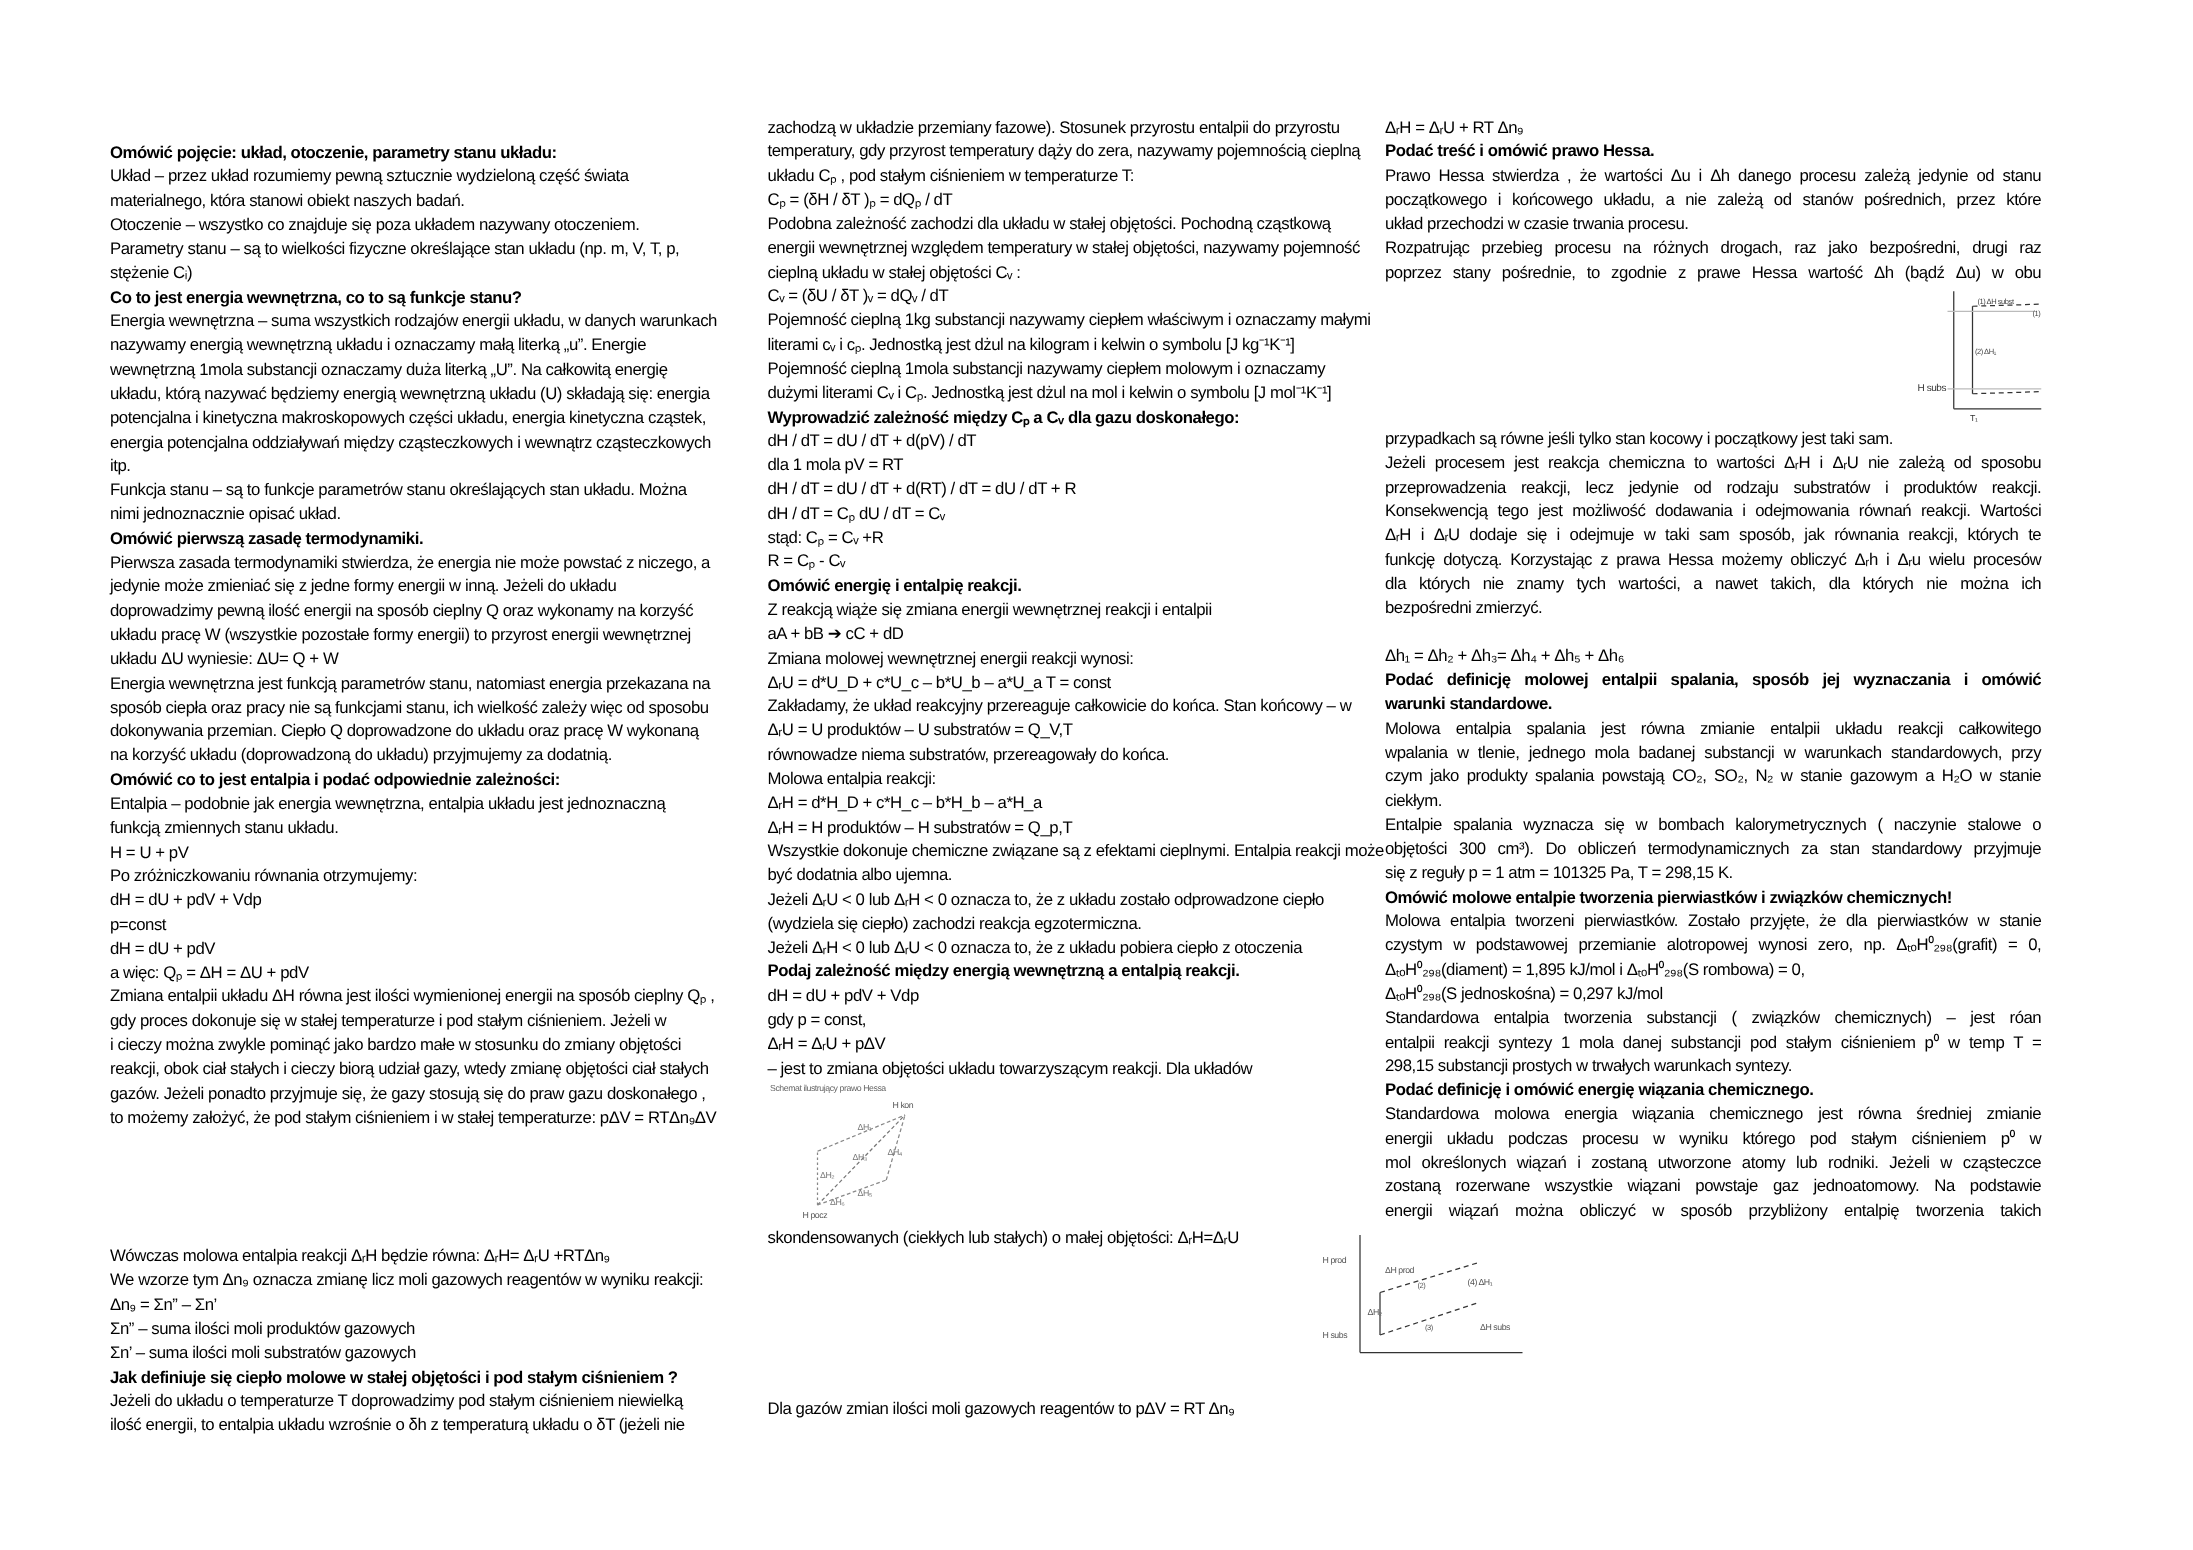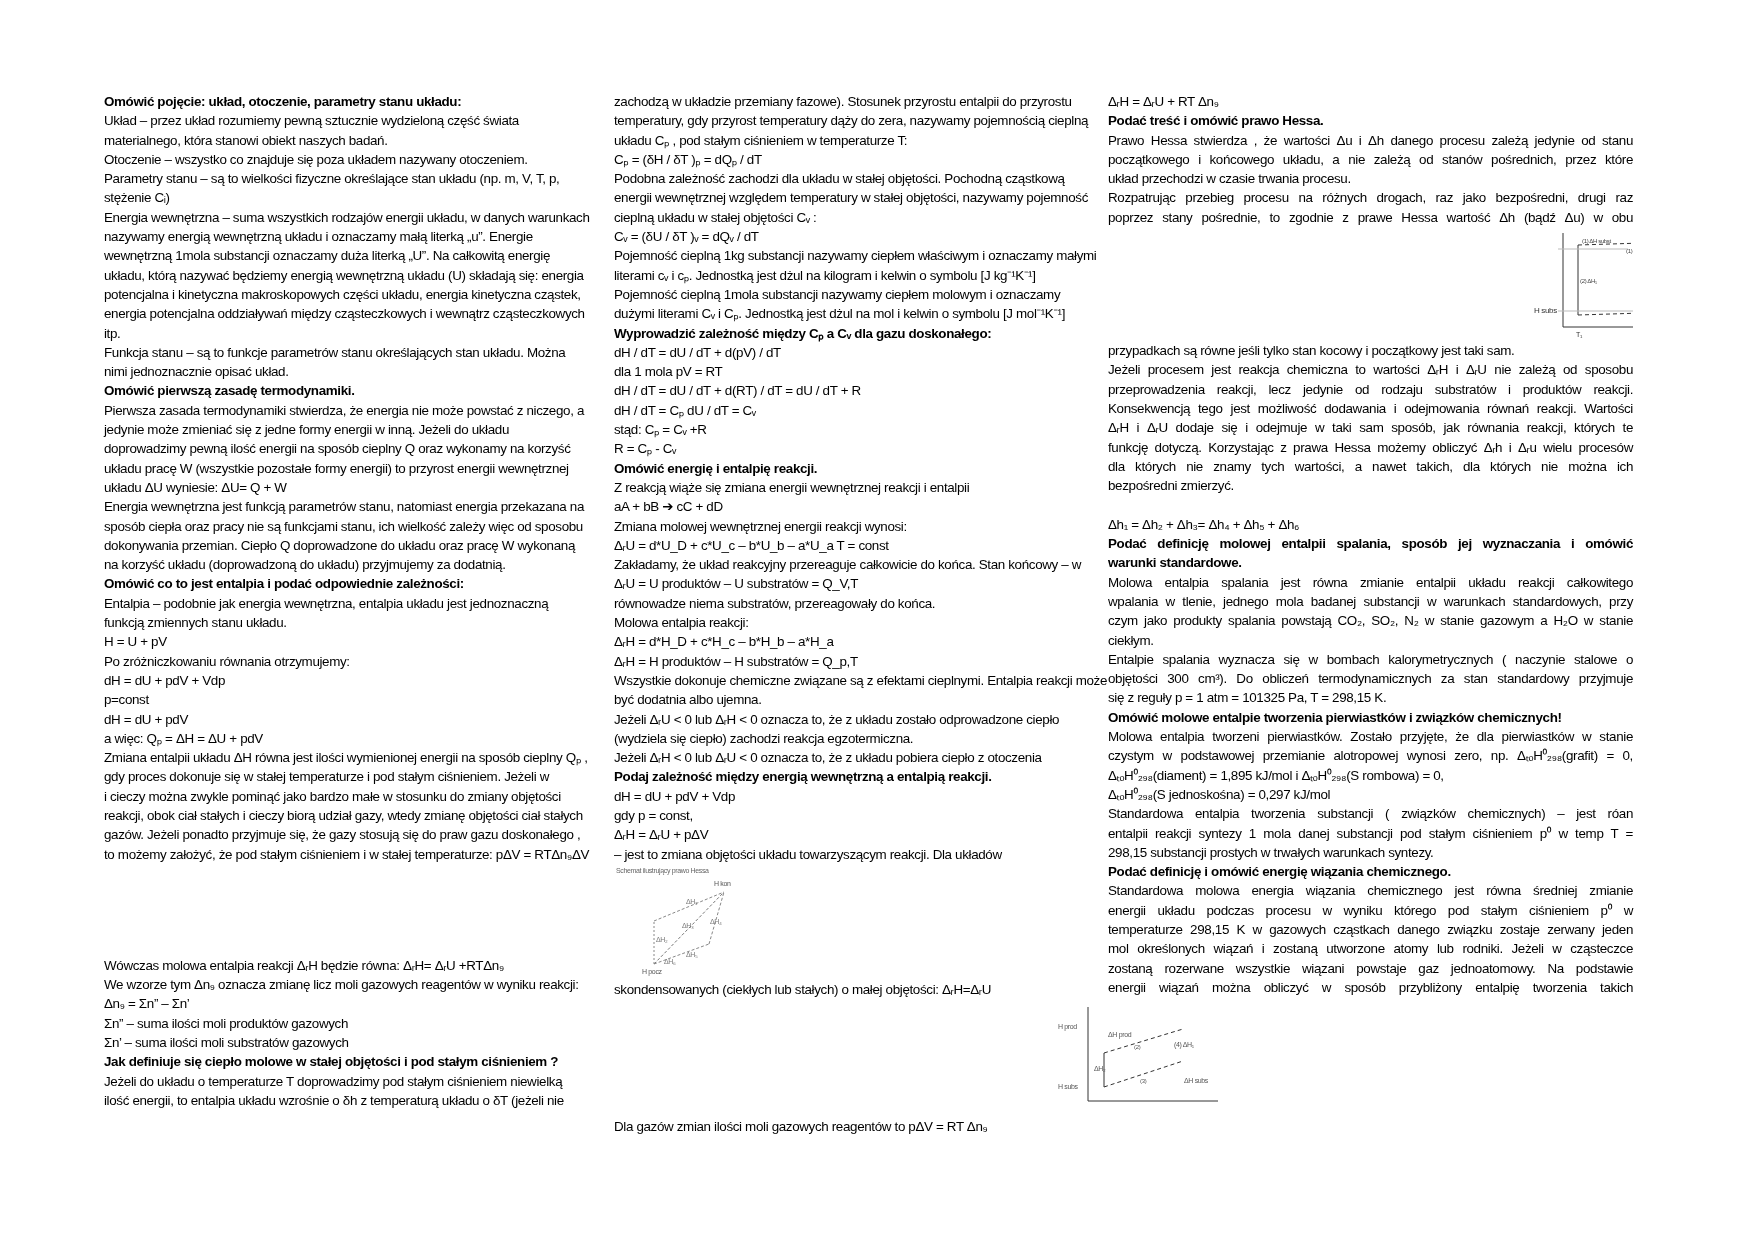--- a/index.html
+++ b/index.html
@@ -1,37 +1,38 @@
 <!DOCTYPE html>
 <html><head>
 <meta charset="utf-8">
 <style>
   html, body { margin:0; padding:0; background:#ffffff; }
   body { width:1754px; height:1240px; position:relative; overflow:hidden;
          font-family:"Liberation Sans", sans-serif; color:#000; }
   .col { position:absolute; top:92px; font-size:13.4px; line-height:19.3px; letter-spacing:-0.35px; }
-  #col1 { left:104px; width:525px; }
+  #col1 { left:88px; width:525px;margin-top:20px; }
   #col2 { left:614px; width:530px; }
   #col3 { left:1108px; width:525px; }
   .ln { white-space:nowrap; height:19.3px; }
   .j { text-align:justify; text-align-last:justify; white-space:normal; }
   .b { font-weight:bold; }
   svg text { font-family:"Liberation Sans", sans-serif; }
 </style>
 </head>
 <body>
 
 <div id="col1" class="col">
   <div id="c1-top">
       <div class="ln b">Omówić pojęcie: układ, otoczenie, parametry stanu układu:</div>
       <div class="ln">Układ – przez układ rozumiemy pewną sztucznie wydzieloną część świata</div>
       <div class="ln">materialnego, która stanowi obiekt naszych badań.</div>
       <div class="ln">Otoczenie – wszystko co znajduje się poza układem nazywany otoczeniem.</div>
       <div class="ln">Parametry stanu – są to wielkości fizyczne określające stan układu (np. m, V, T, p,</div>
       <div class="ln">stężenie Cᵢ)</div>
+      <div class="ln b">Co to jest energia wewnętrzna, co to są funkcje stanu?</div>
       <div class="ln">Energia wewnętrzna – suma wszystkich rodzajów energii układu, w danych warunkach</div>
       <div class="ln">nazywamy energią wewnętrzną układu i oznaczamy małą literką „u”. Energie</div>
       <div class="ln">wewnętrzną 1mola substancji oznaczamy duża literką „U”. Na całkowitą energię</div>
       <div class="ln">układu, którą nazywać będziemy energią wewnętrzną układu (U) składają się: energia</div>
       <div class="ln">potencjalna i kinetyczna makroskopowych części układu, energia kinetyczna cząstek,</div>
       <div class="ln">energia potencjalna oddziaływań między cząsteczkowych i wewnątrz cząsteczkowych</div>
       <div class="ln">itp.</div>
       <div class="ln">Funkcja stanu – są to funkcje parametrów stanu określających stan układu. Można</div>
       <div class="ln">nimi jednoznacznie opisać układ.</div>
       <div class="ln b">Omówić pierwszą zasadę termodynamiki.</div>
@@ -195,21 +196,20 @@
       <div class="ln j">Molowa entalpia tworzeni pierwiastków. Zostało przyjęte, że dla pierwiastków w stanie</div>
       <div class="ln j">czystym w podstawowej przemianie alotropowej wynosi zero, np. ΔₜₒH⁰₂₉₈(grafit) = 0,</div>
       <div class="ln">ΔₜₒH⁰₂₉₈(diament) = 1,895 kJ/mol i ΔₜₒH⁰₂₉₈(S rombowa) = 0,</div>
       <div class="ln">ΔₜₒH⁰₂₉₈(S jednoskośna) = 0,297 kJ/mol</div>
       <div class="ln j">Standardowa entalpia tworzenia substancji ( związków chemicznych) – jest róan</div>
       <div class="ln j">entalpii reakcji syntezy 1 mola danej substancji pod stałym ciśnieniem p⁰ w temp T =</div>
       <div class="ln">298,15 substancji prostych w trwałych warunkach syntezy.</div>
       <div class="ln b">Podać definicję i omówić energię wiązania chemicznego.</div>
       <div class="ln j">Standardowa molowa energia wiązania chemicznego jest równa średniej zmianie</div>
       <div class="ln j">energii układu podczas procesu w wyniku którego pod stałym ciśnieniem p⁰ w</div>
-      <div class="ln j">temperaturze 298,15 K w gazowych cząstkach danego związku zostaje zerwany jeden</div>
       <div class="ln j">mol określonych wiązań i zostaną utworzone atomy lub rodniki. Jeżeli w cząsteczce</div>
       <div class="ln j">zostaną rozerwane wszystkie wiązani powstaje gaz jednoatomowy. Na podstawie</div>
       <div class="ln j">energii wiązań można obliczyć w sposób przybliżony entalpię tworzenia takich</div>
     </div>
   <div style="position:relative;height:110px">
     <svg width="300" height="110" style="position:absolute;left:-50px;top:4px">
       <line x1="30" y1="6" x2="30" y2="100" stroke="#333"></line>
       <line x1="30" y1="100" x2="160" y2="100" stroke="#333"></line>
       <line x1="46" y1="52" x2="46" y2="86" stroke="#333"></line>
       <line x1="46" y1="52" x2="125" y2="28" stroke="#333" stroke-dasharray="4,3"></line>

